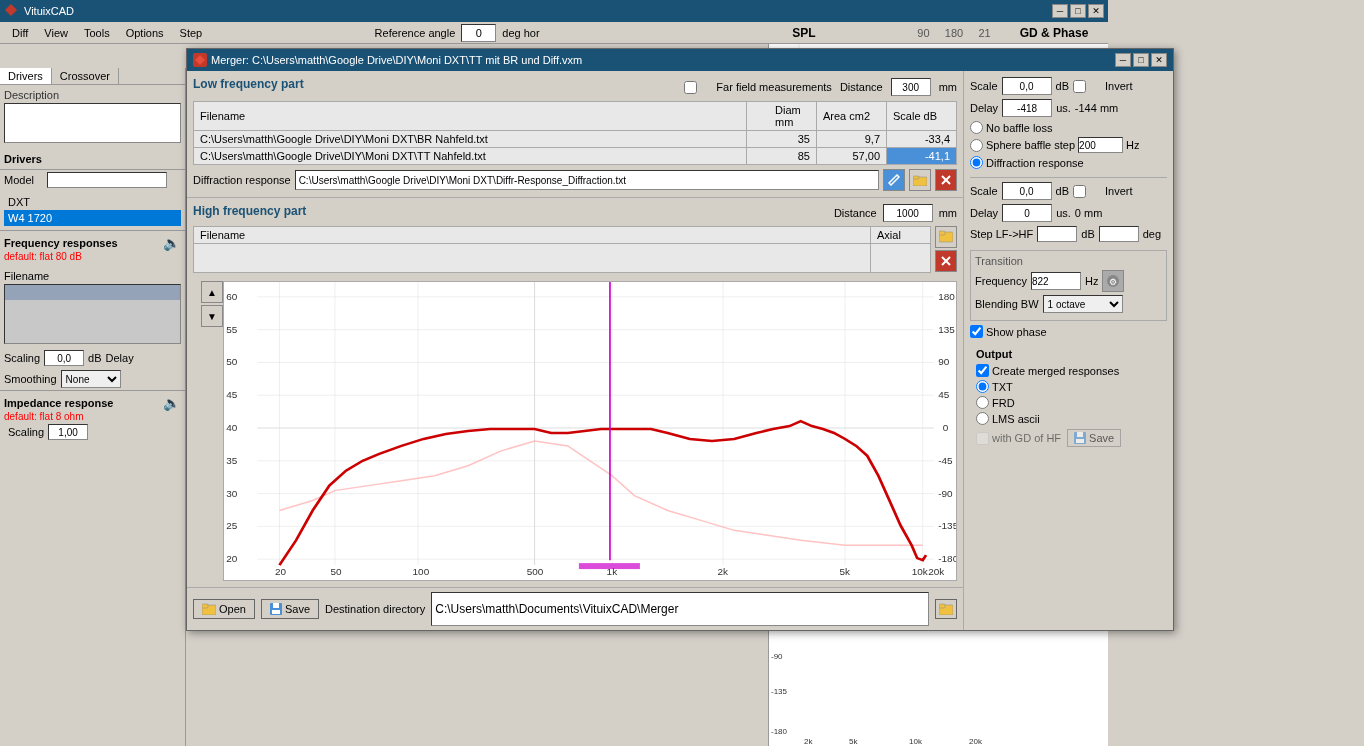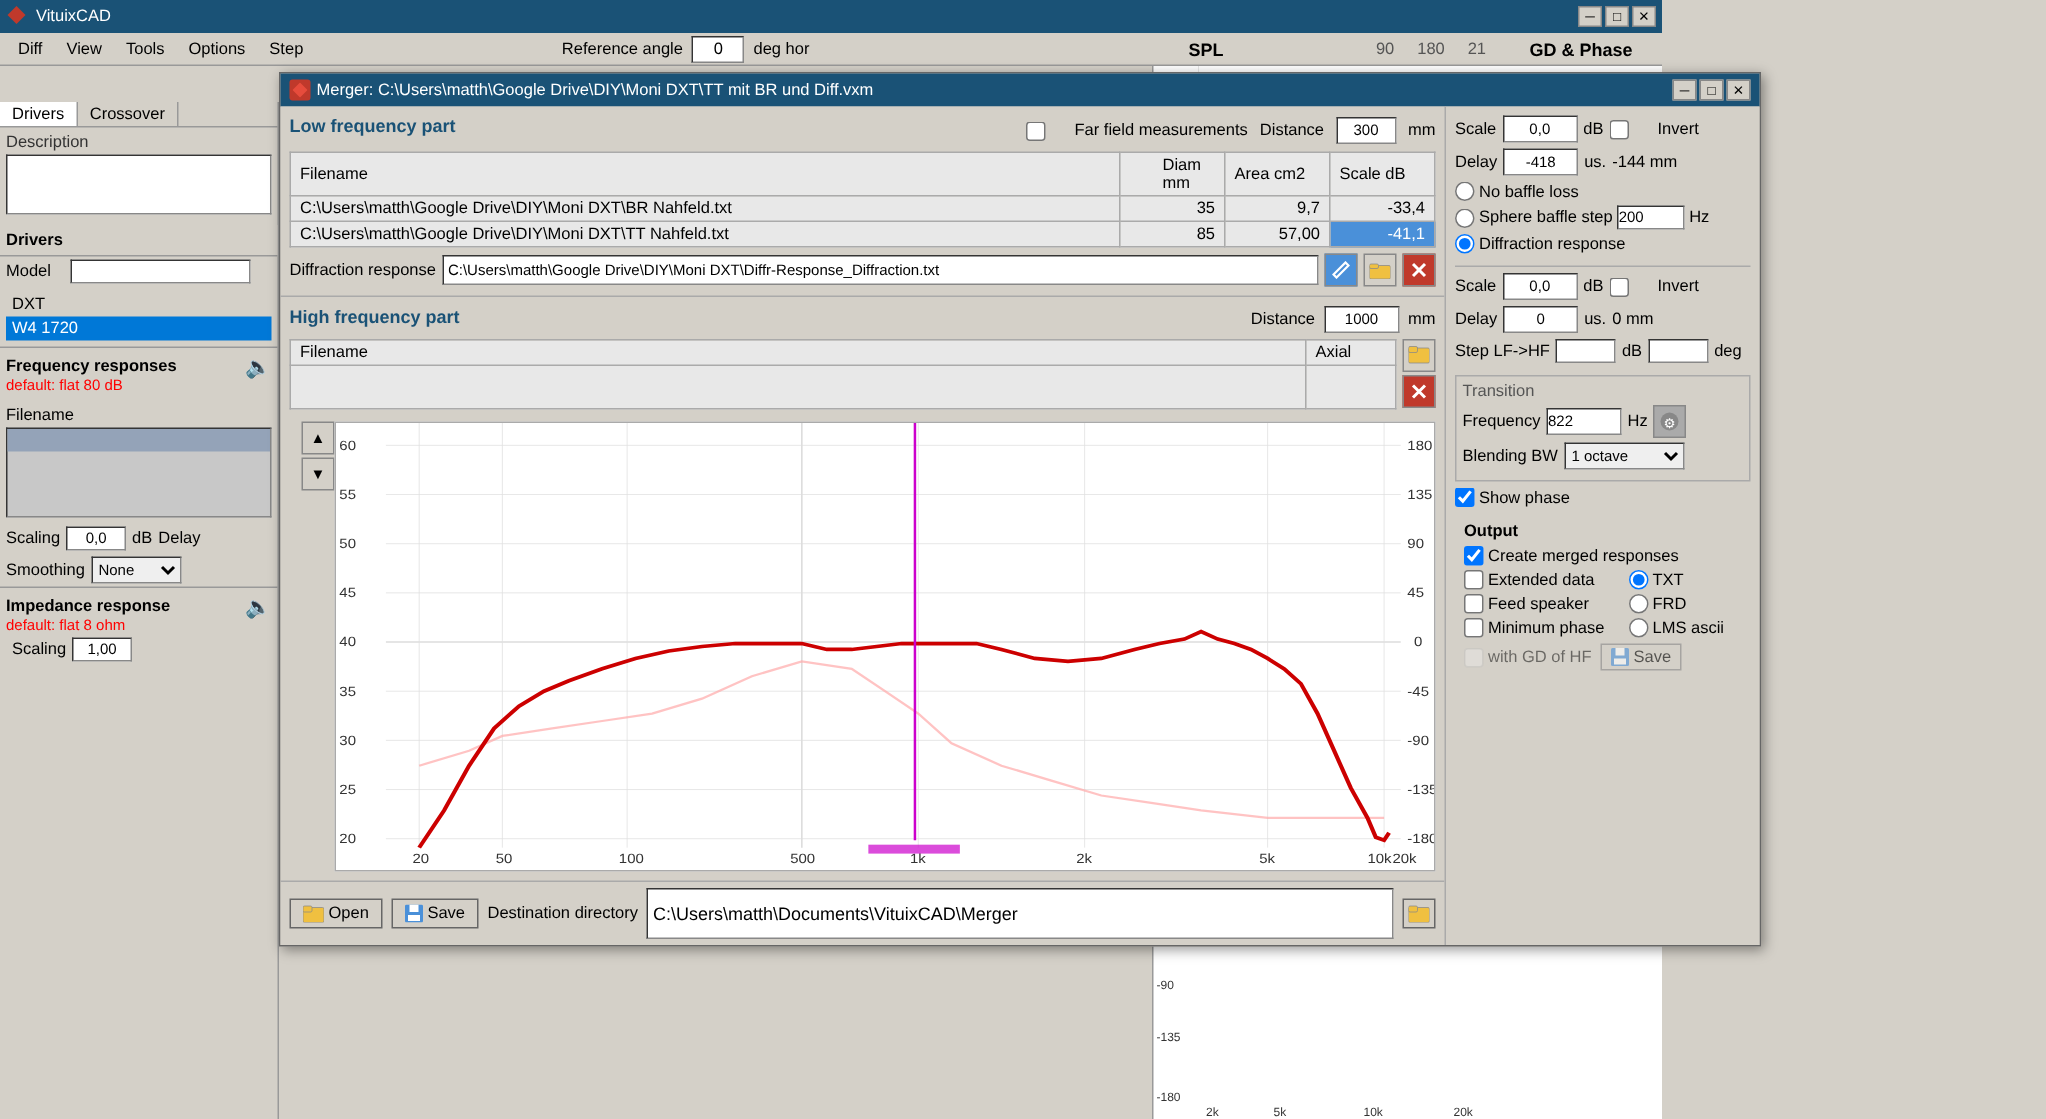--- a/index.html
+++ b/index.html
@@ -602,34 +602,20 @@
           <div class="output-row">
             <label style="display:flex;align-items:center;gap:3px;">
               <input type="checkbox" checked="" style="">
               <span>Create merged responses</span>
             </label>
           </div>
 
           <div style="display:flex; gap:16px;">
             <div style="display:flex;flex-direction:column;gap:3px;">
               <label style="display:flex;align-items:center;gap:3px;font-size:11px;">
-                <input type="checkbox" style="">
-                <span>Extended data</span>
-              </label>
-              <label style="display:flex;align-items:center;gap:3px;font-size:11px;">
-                <input type="checkbox" style="">
-                <span>Feed speaker</span>
-              </label>
-              <label style="display:flex;align-items:center;gap:3px;font-size:11px;">
-                <input type="checkbox" style="">
-                <span>Minimum phase</span>
-              </label>
-            </div>
-            <div style="display:flex;flex-direction:column;gap:3px;">
-              <label style="display:flex;align-items:center;gap:3px;font-size:11px;">
                 <input type="radio" name="format" checked="" style="">
                 <span>TXT</span>
               </label>
               <label style="display:flex;align-items:center;gap:3px;font-size:11px;">
                 <input type="radio" name="format" style="">
                 <span>FRD</span>
               </label>
               <label style="display:flex;align-items:center;gap:3px;font-size:11px;">
                 <input type="radio" name="format" style="">
                 <span>LMS ascii</span>

